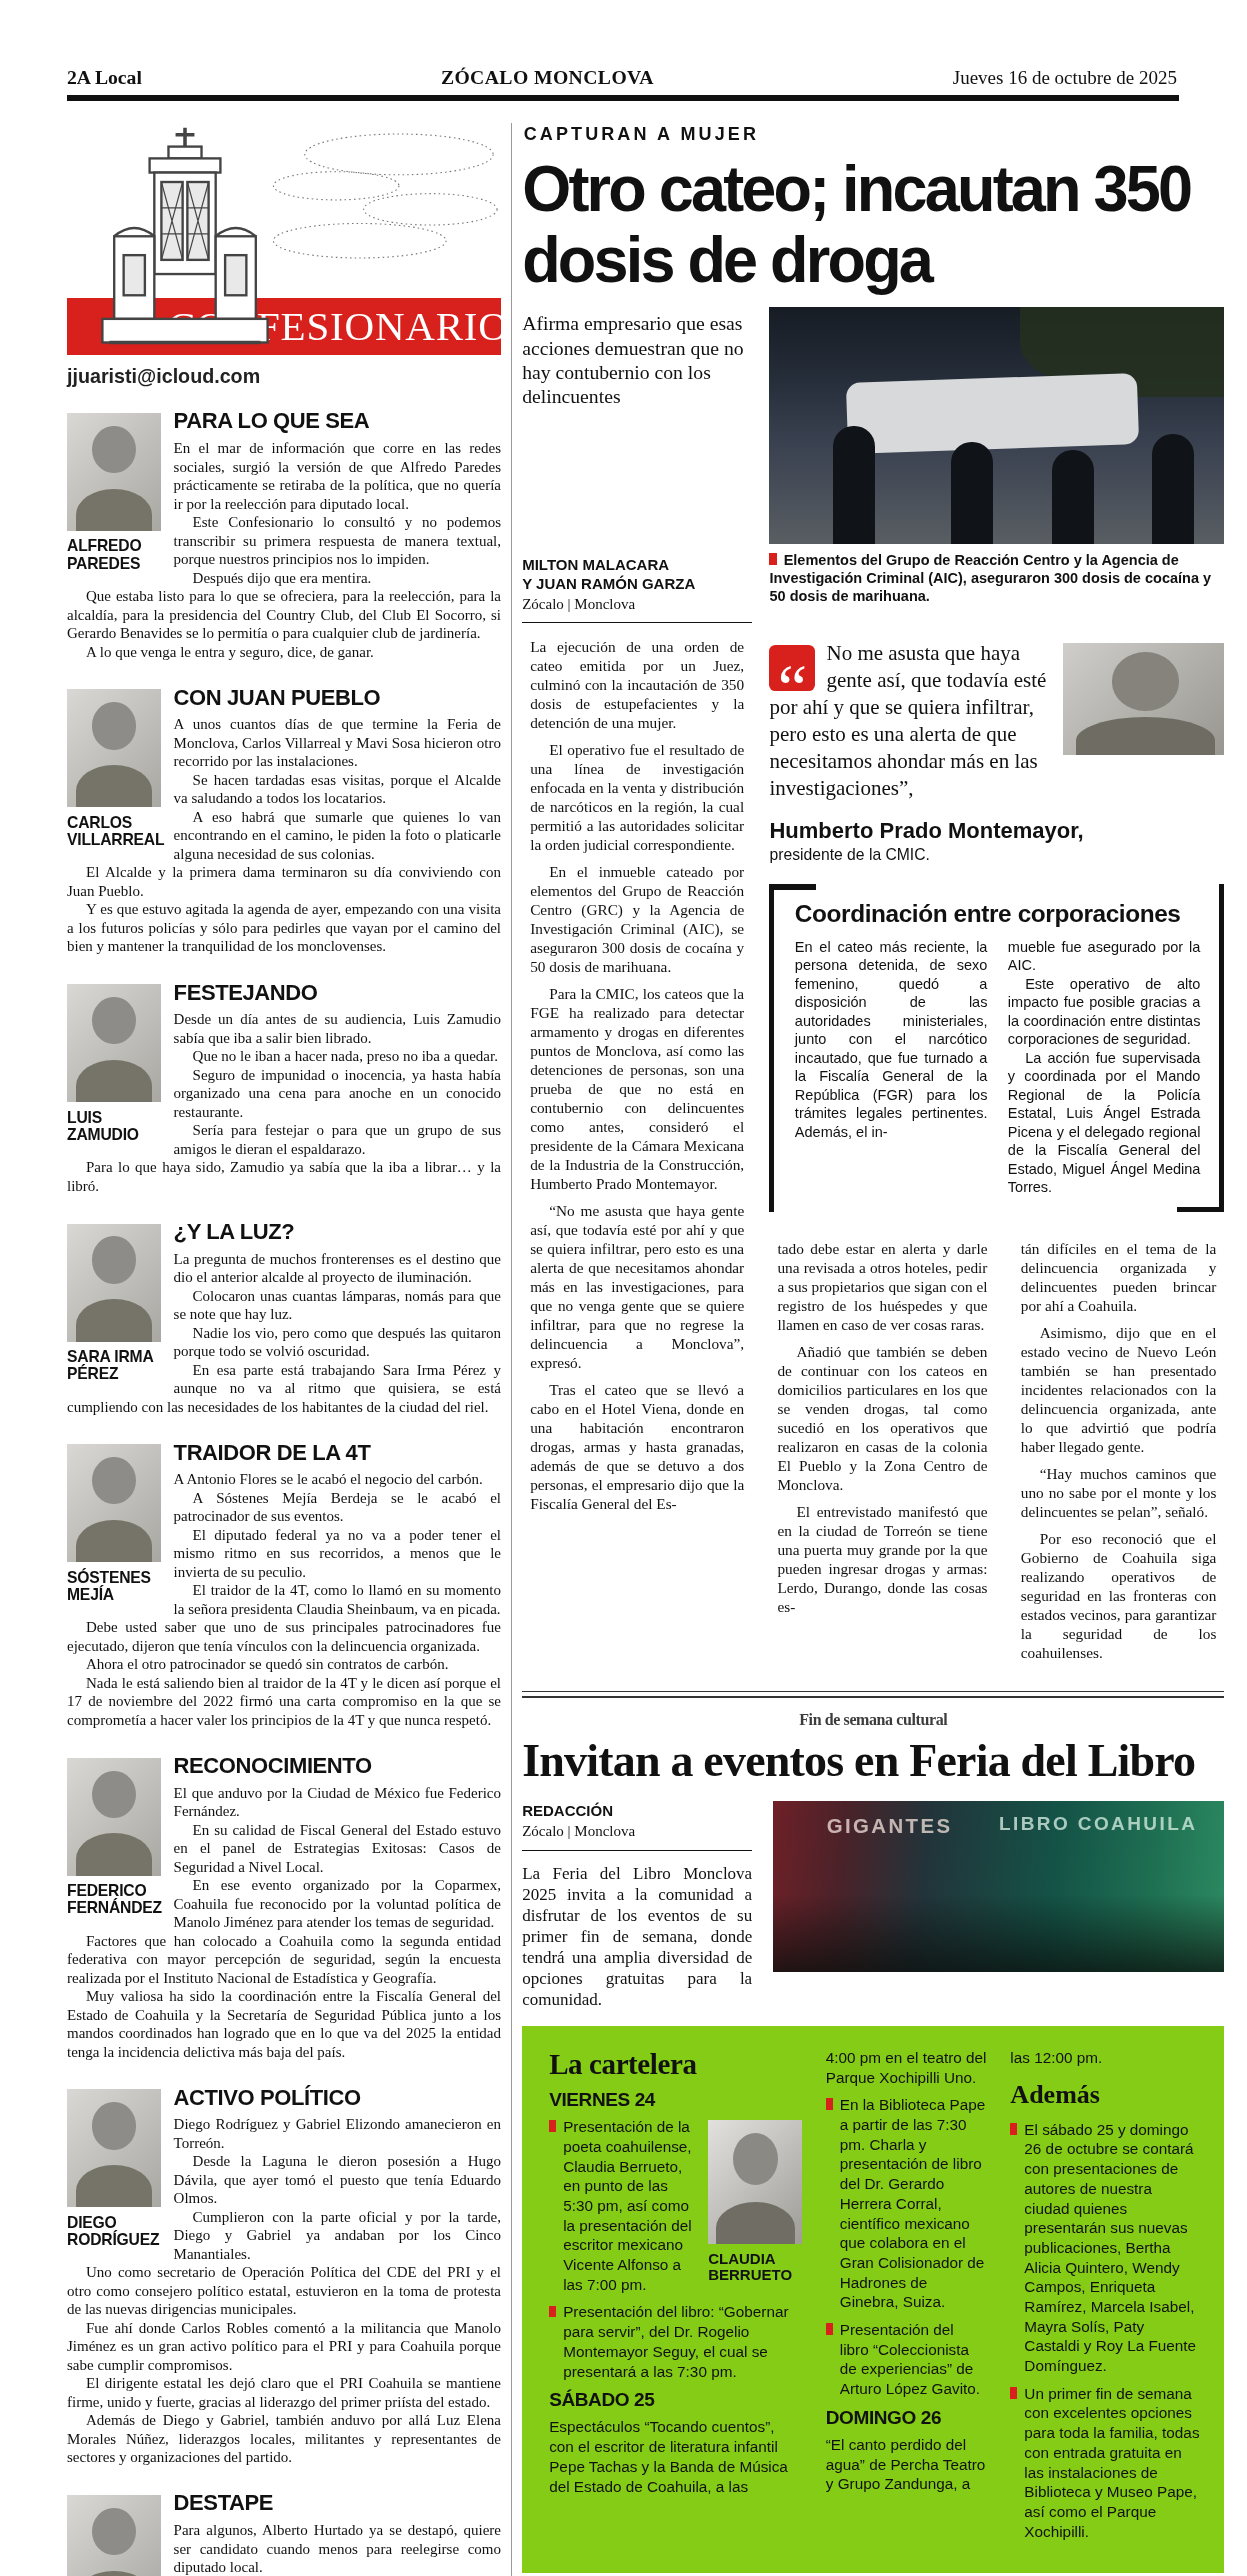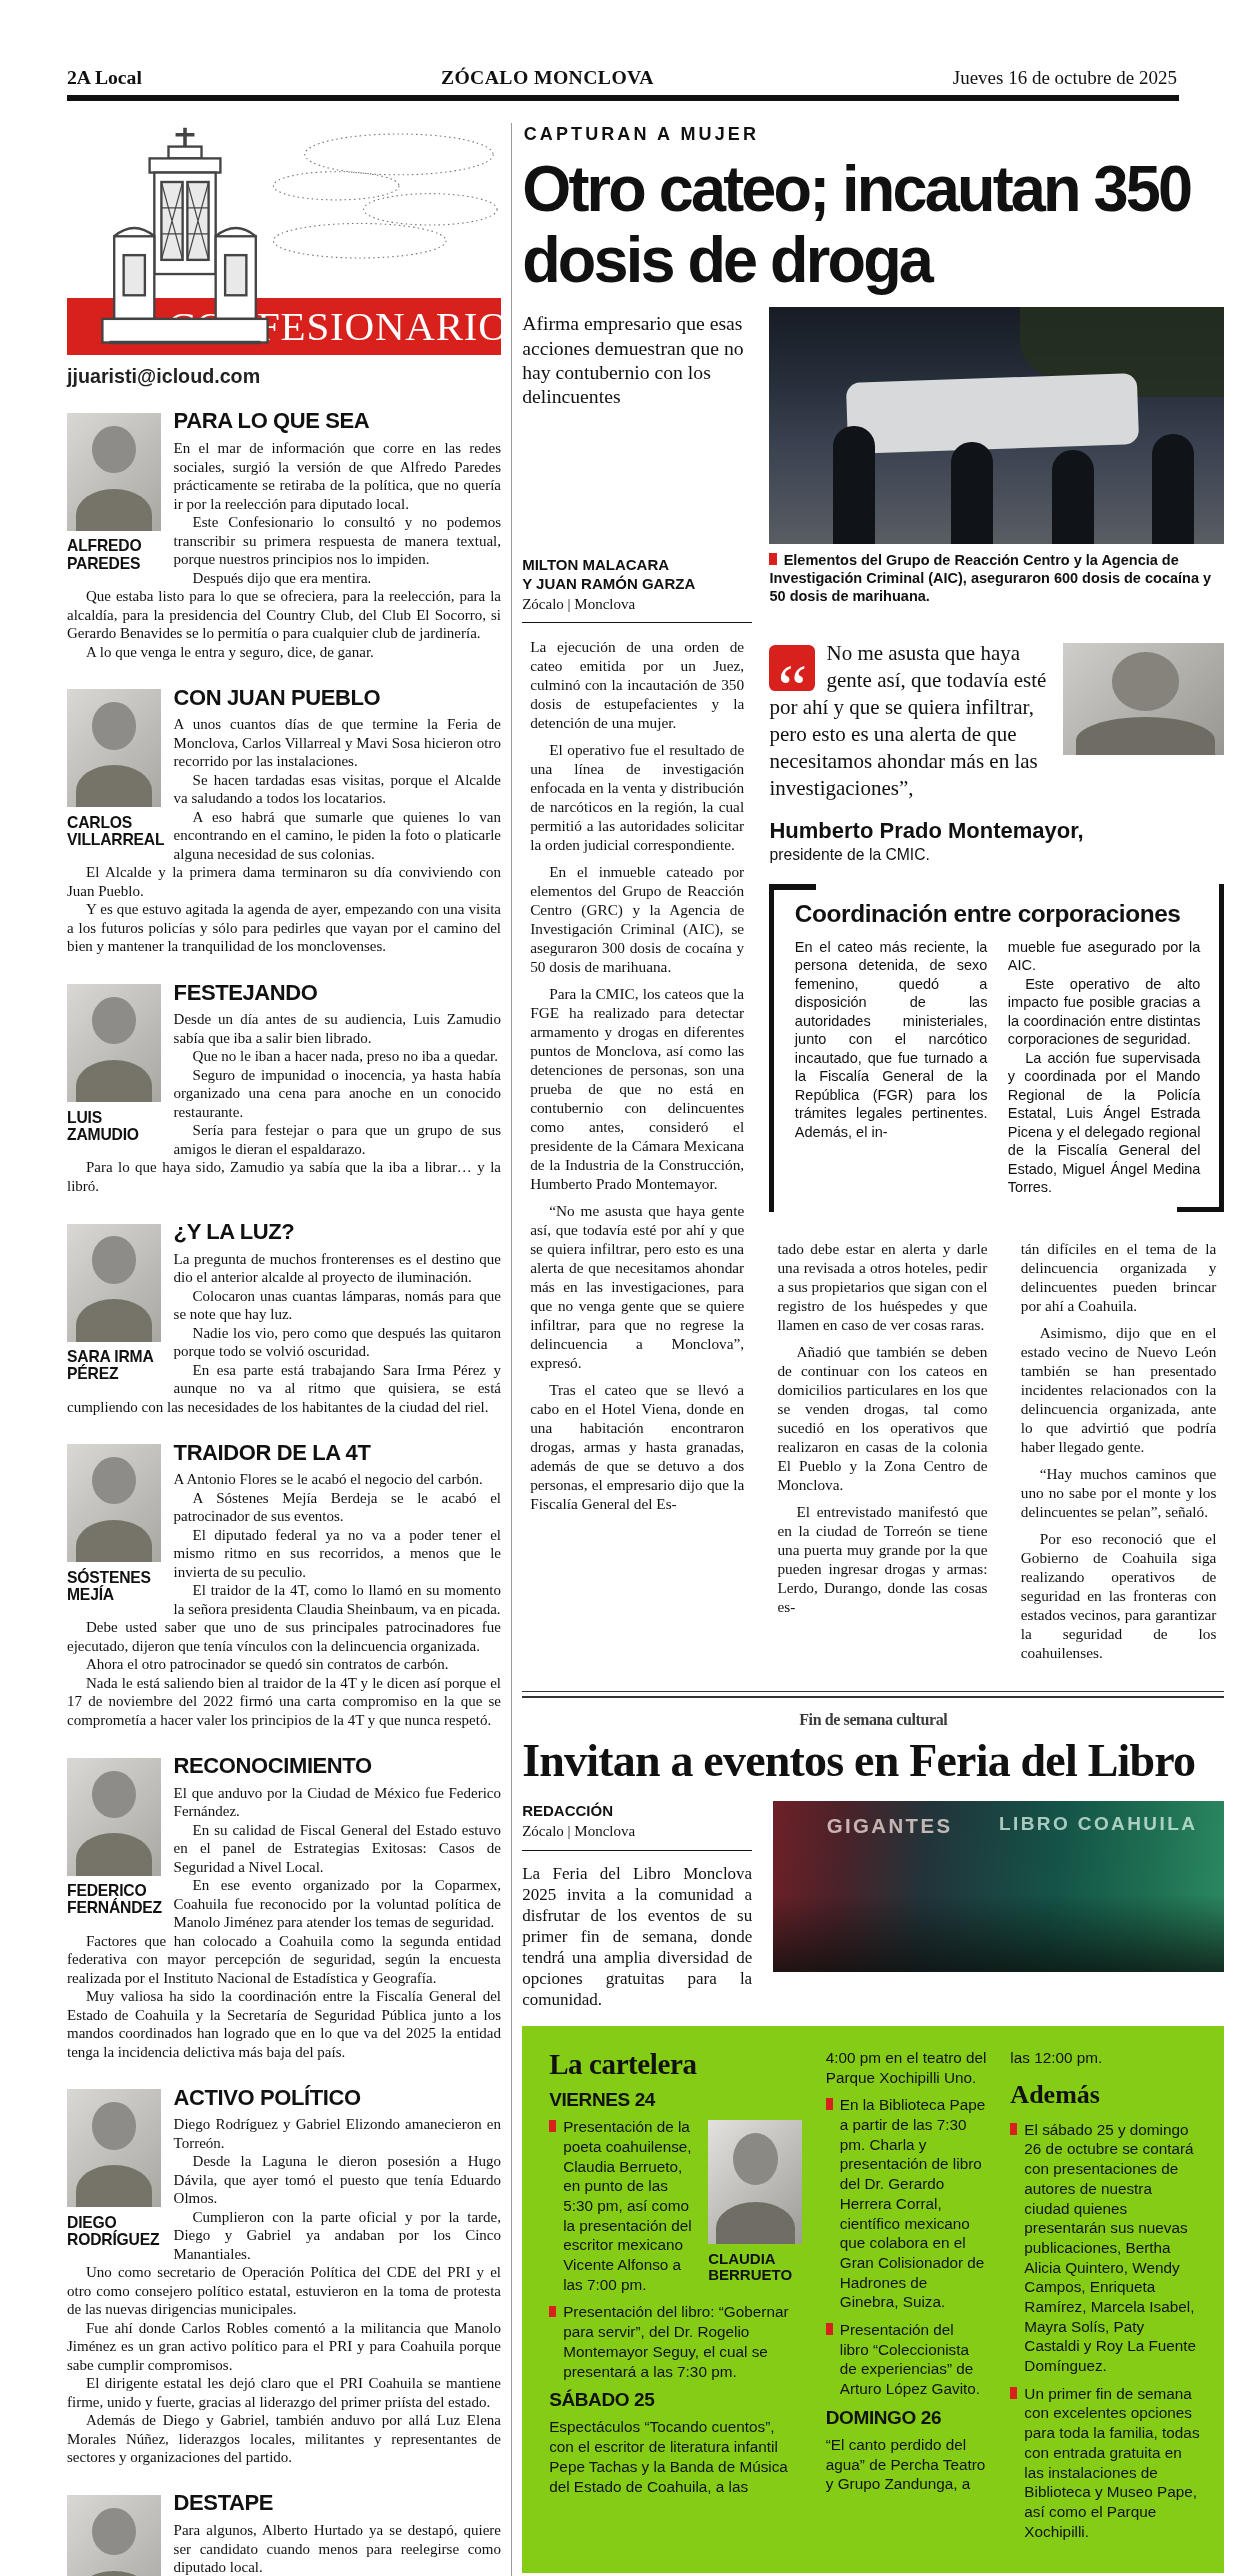--- a/index.html
+++ b/index.html
@@ -323,21 +323,21 @@
           </div>
 
           <div class="byline-block">
             <div class="byline">MILTON MALACARA</div>
             <div class="byline">Y JUAN RAMÓN GARZA</div>
             <div class="credit">Zócalo | Monclova</div>
             <hr class="bylinerule">
           </div>
 
           <div class="caption">
-            <span class="redsq"></span><span>Elementos del Grupo de Reacción Centro y la Agencia de Investigación Criminal (AIC), aseguraron 600 dosis de cocaína y 50 dosis de marihuana.</span>
+            <span class="redsq"></span><span>Elementos del Grupo de Reacción Centro y la Agencia de Investigación Criminal (AIC), aseguraron 300 dosis de cocaína y 50 dosis de marihuana.</span>
           </div>
 
           <div class="bodycol bodycol1">
               <p>La ejecución de una orden de cateo emitida por un Juez, culminó con la incautación de 350 dosis de estupefacientes y la detención de una mujer.</p>
               <p>El operativo fue el resultado de una línea de investigación enfocada en la venta y distribución de narcóticos en la región, la cual permitió a las autoridades solicitar la orden judicial correspondiente.</p>
               <p>En el inmueble cateado por elementos del Grupo de Reacción Centro (GRC) y la Agencia de Investigación Criminal (AIC), se aseguraron 300 dosis de cocaína y 50 dosis de marihuana.</p>
               <p>Para la CMIC, los cateos que la FGE ha realizado para detectar armamento y drogas en diferentes puntos de Monclova, así como las detenciones de personas, son una prueba de que no está en contubernio con delincuentes como antes, consideró el presidente de la Cámara Mexicana de la Industria de la Construcción, Humberto Prado Montemayor.</p>
               <p>“No me asusta que haya gente así, que todavía esté por ahí y que se quiera infiltrar, pero esto es una alerta de que necesitamos ahondar más en las investigaciones, para que no venga gente que se quiere infiltrar, para que no regrese la delincuencia a Monclova”, expresó.</p>
               <p>Tras el cateo que se llevó a cabo en el Hotel Viena, donde en una habitación encontraron drogas, armas y hasta granadas, además de que se detuvo a dos personas, el empresario dijo que la Fiscalía General del Es-</p>
             </div>

